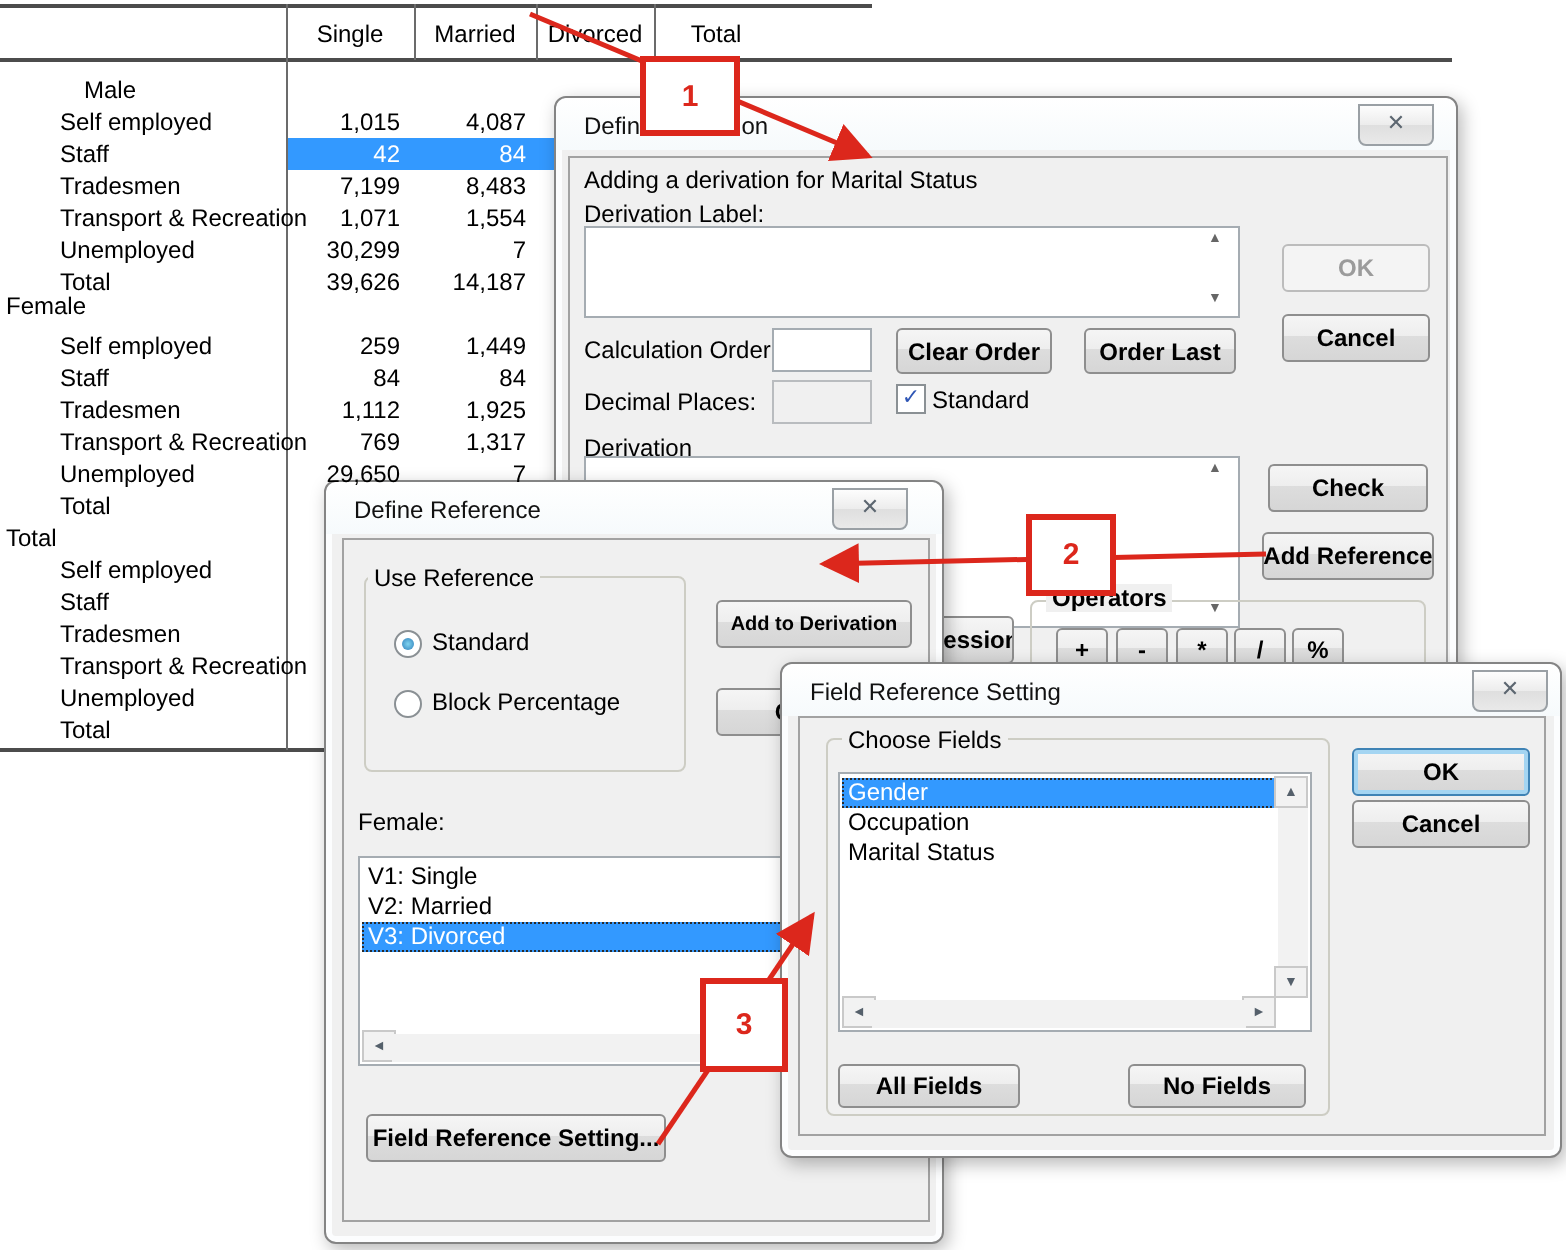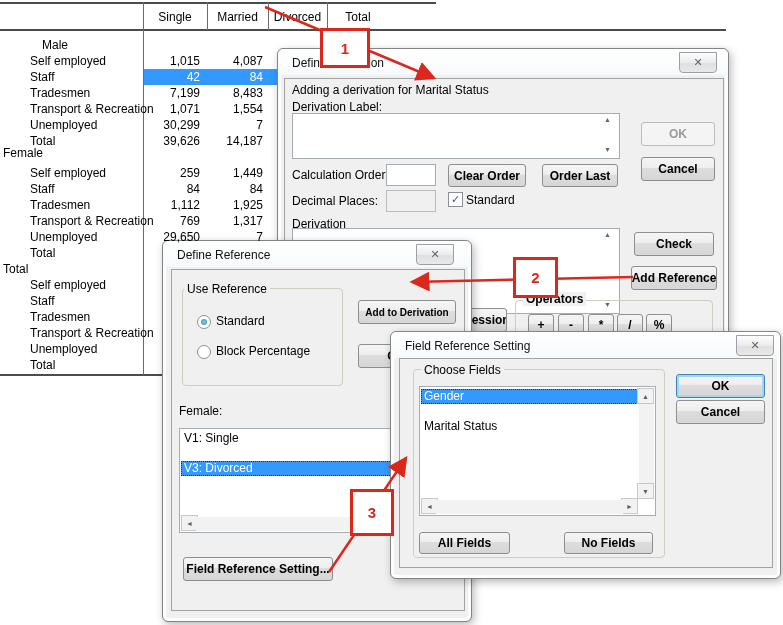--- a/index.html
+++ b/index.html
@@ -231,38 +231,40 @@
     <div class="abs" style="left:53px;top:73px;">Standard</div>
     <div class="radio" style="left:34px;top:104px;"></div>
     <div class="abs" style="left:53px;top:103px;">Block Percentage</div>
 
     <div class="btn" style="left:195px;top:59px;width:96px;height:22px;font-size:10px;">Add to Derivation</div>
     <div class="btn" style="left:195px;top:103px;width:96px;height:22px;">Cancel</div>
 
     <div class="abs" style="left:16px;top:163px;">Female:</div>
     <div class="lb" style="left:16px;top:187px;width:277px;height:103px;">
       <div class="li" style="top:2px;">V1: Single</div>
+      <div class="li" style="top:17px;">V2: Married</div>
       <div class="li sel" style="top:32px;">V3: Divorced</div>
       <div class="sb" style="left:1px;bottom:1px;width:15px;height:14px;">◄</div>
       <div class="sbtrack" style="left:16px;bottom:1px;right:1px;height:14px;"></div>
     </div>
     <div class="btn" style="left:20px;top:316px;width:148px;height:22px;">Field Reference Setting...</div>
   </div>
 
   <div class="dlg" style="left:390px;top:331px;width:389px;height:246px;">
     <div class="titlebar"></div>
     <div class="title">Field Reference Setting</div>
     <div class="xbtn" style="left:345px;">✕</div>
     <div class="panel" style="left:8px;top:26px;width:372px;height:208px;"></div>
 
     <div class="grp" style="left:22px;top:37px;width:250px;height:187px;"></div>
     <div class="grplbl" style="left:30px;top:31px;">Choose Fields</div>
 
     <div class="lb" style="left:28px;top:54px;width:235px;height:128px;">
       <div class="li sel" style="top:2px;right:17px;">Gender</div>
+      <div class="li" style="top:17px;right:17px;">Occupation</div>
       <div class="li" style="top:32px;right:17px;">Marital Status</div>
       <div class="sbtrack" style="right:1px;top:1px;width:15px;bottom:16px;"></div>
       <div class="sb" style="right:1px;top:1px;width:15px;height:14px;">▲</div>
       <div class="sb" style="right:1px;bottom:16px;width:15px;height:14px;">▼</div>
       <div class="sb" style="left:1px;bottom:1px;width:15px;height:14px;">◄</div>
       <div class="sb" style="right:17px;bottom:1px;width:15px;height:14px;">►</div>
       <div class="sbtrack" style="left:16px;bottom:1px;right:32px;height:14px;"></div>
     </div>
 
     <div class="btn def" style="left:285px;top:42px;width:87px;height:22px;">OK</div>

